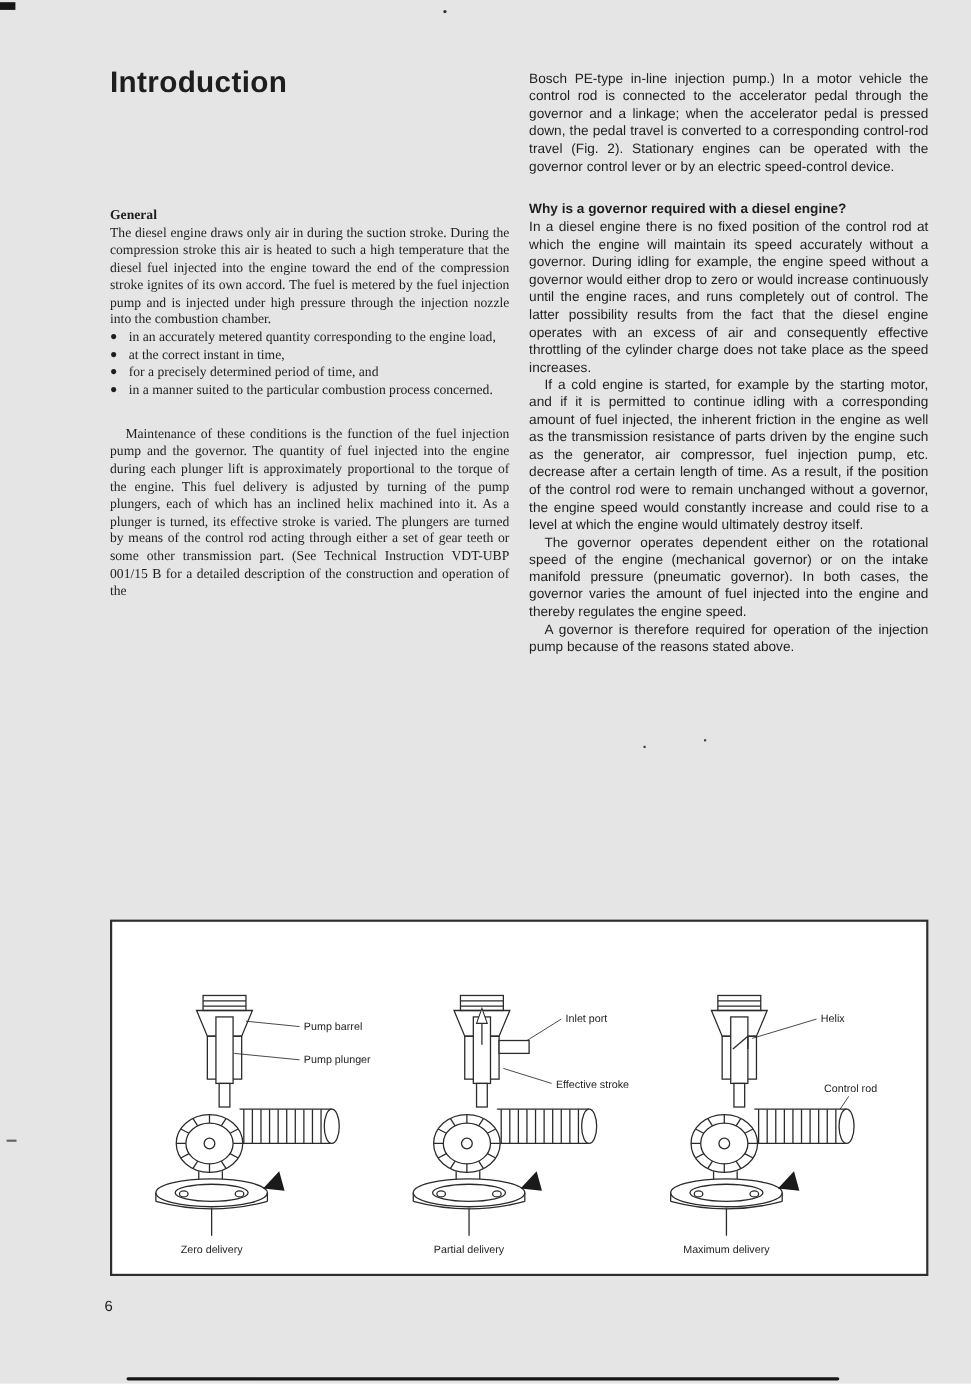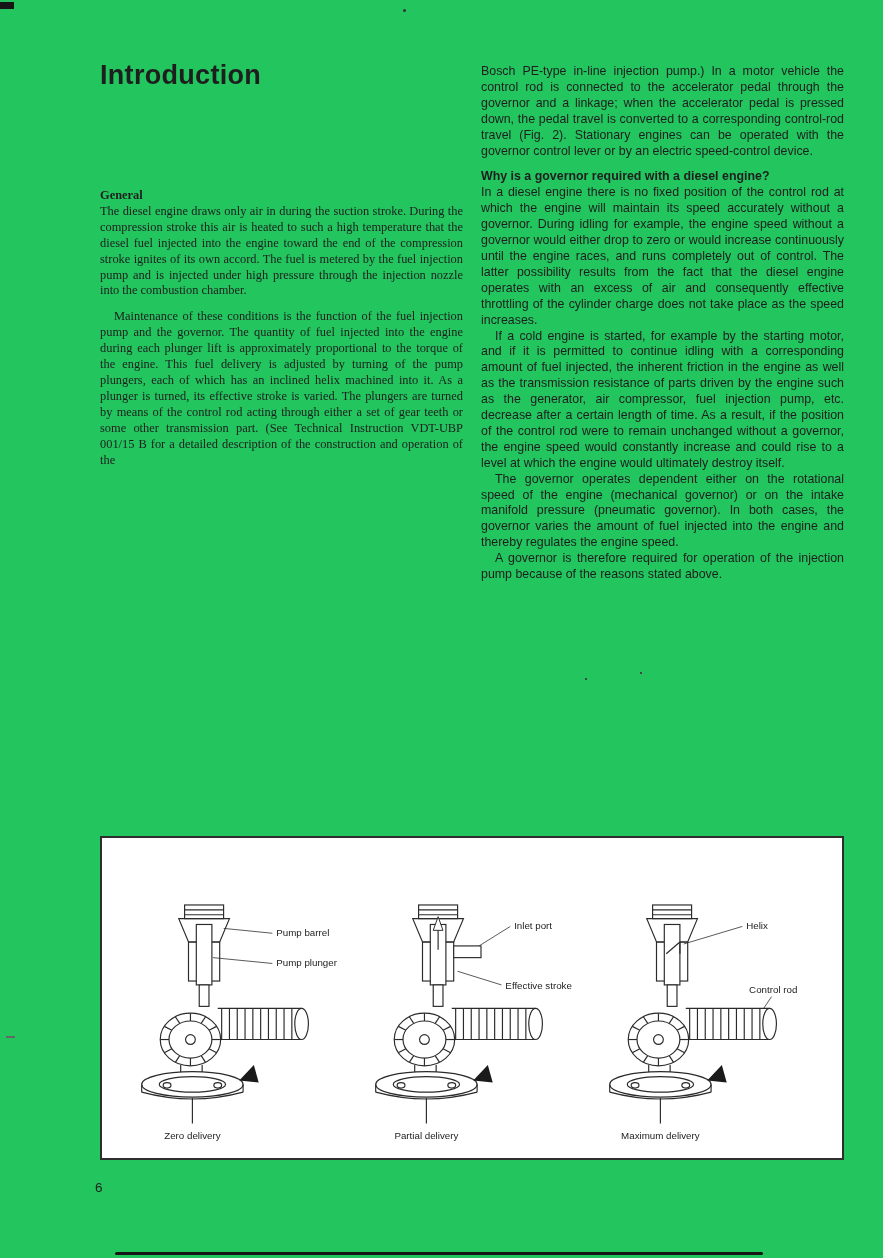--- a/index.html
+++ b/index.html
@@ -1,24 +1,24 @@
 <!DOCTYPE html>
 <html><head>
 <meta charset="utf-8">
 <style>
   html,body{margin:0;padding:0;background:#ffffff;}
-  .page{position:relative;width:883px;height:1258px;background:#22c55e;
+  .page{position:relative;width:883px;height:1258px;background:#e5e5e5;
         font-family:"Liberation Sans","DejaVu Sans",sans-serif;color:#1e1e1e;overflow:hidden;}
   .title{position:absolute;left:100px;top:60px;font-size:27px;font-weight:700;letter-spacing:.3px;margin:0;}
   .col{position:absolute;width:363px;font-size:12.4px;line-height:15.9px;text-align:justify;}
   .col-left{left:100px;top:188px;font-family:Liberation Serif, serif;}
   .col-right{left:481px;top:64px;}
   .subhead{font-size:12.4px;line-height:15.9px;margin:0;font-weight:700;text-align:left;}
   p{margin:0;}
-  .gap{margin-top:10px;}
+  .gap{margin-top:24px;}
   .ind{text-indent:14px;}
   ul.bullets{list-style:none;margin:0;padding:0;}
   ul.bullets li{position:relative;padding-left:17px;}
   ul.bullets li::before{content:"\25CF";position:absolute;left:0;top:0;font-size:11px;}
   .fig-caption{position:absolute;left:100px;top:806px;width:372px;font-size:10px;line-height:12.5px;color:#222;text-align:left;}
   .fig-box{position:absolute;left:100px;top:836px;width:744px;height:324px;border:2px solid #2e2e2e;
            background:#fff;box-sizing:border-box;display:flex;align-items:flex-end;justify-content:flex-end;
            padding:0 10px 12px 28px;}
   .fig-box svg{display:block;}
   .pagenum{position:absolute;left:95px;top:1180px;font-size:13.5px;}
@@ -29,20 +29,26 @@
 </head>
 <body>
 
 <div class="page">
 
   <h1 class="title">Introduction</h1>
 
   <section class="col col-left">
     <h3 class="subhead">General</h3>
     <p>The diesel engine draws only air in during the suction stroke. During the compression stroke this air is heated to such a high temperature that the diesel fuel injected into the engine toward the end of the compression stroke ignites of its own accord. The fuel is metered by the fuel injection pump and is injected under high pressure through the injection nozzle into the combustion chamber.</p>
+    <ul class="bullets">
+      <li>in an accurately metered quantity corresponding to the engine load,</li>
+      <li>at the correct instant in time,</li>
+      <li>for a precisely determined period of time, and</li>
+      <li>in a manner suited to the particular combustion process concerned.</li>
+    </ul>
     <p class="gap ind">Maintenance of these conditions is the function of the fuel injection pump and the governor. The quantity of fuel injected into the engine during each plunger lift is approximately proportional to the torque of the engine. This fuel delivery is adjusted by turning of the pump plungers, each of which has an inclined helix machined into it. As a plunger is turned, its effective stroke is varied. The plungers are turned by means of the control rod acting through either a set of gear teeth or some other transmission part. (See Technical Instruction VDT-UBP 001/15 B for a detailed description of the construction and operation of the</p>
   </section>
 
   <section class="col col-right">
     <p>Bosch PE-type in-line injection pump.) In a motor vehicle the control rod is connected to the accelerator pedal through the governor and a linkage; when the accelerator pedal is pressed down, the pedal travel is converted to a corresponding control-rod travel (Fig. 2). Stationary engines can be operated with the governor control lever or by an electric speed-control device.</p>
     <h3 class="subhead gap">Why is a governor required with a diesel engine?</h3>
     <p>In a diesel engine there is no fixed position of the control rod at which the engine will maintain its speed accurately without a governor. During idling for example, the engine speed without a governor would either drop to zero or would increase continuously until the engine races, and runs completely out of control. The latter possibility results from the fact that the diesel engine operates with an excess of air and consequently effective throttling of the cylinder charge does not take place as the speed increases.</p>
     <p class="ind">If a cold engine is started, for example by the starting motor, and if it is permitted to continue idling with a corresponding amount of fuel injected, the inherent friction in the engine as well as the transmission resistance of parts driven by the engine such as the generator, air compressor, fuel injection pump, etc. decrease after a certain length of time. As a result, if the position of the control rod were to remain unchanged without a governor, the engine speed would constantly increase and could rise to a level at which the engine would ultimately destroy itself.</p>
     <p class="ind">The governor operates dependent either on the rotational speed of the engine (mechanical governor) or on the intake manifold pressure (pneumatic governor). In both cases, the governor varies the amount of fuel injected into the engine and thereby regulates the engine speed.</p>
     <p class="ind">A governor is therefore required for operation of the injection pump because of the reasons stated above.</p>

